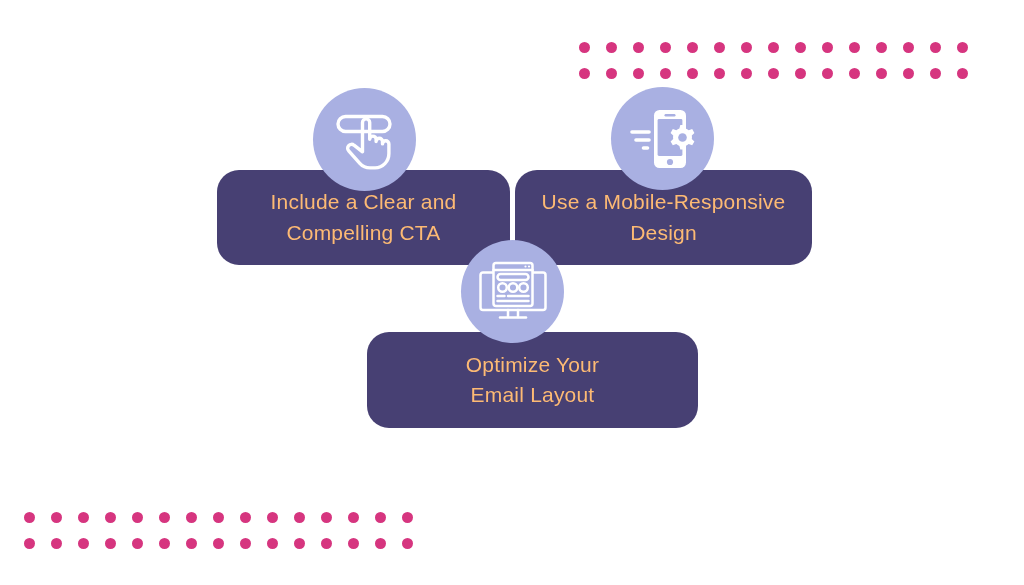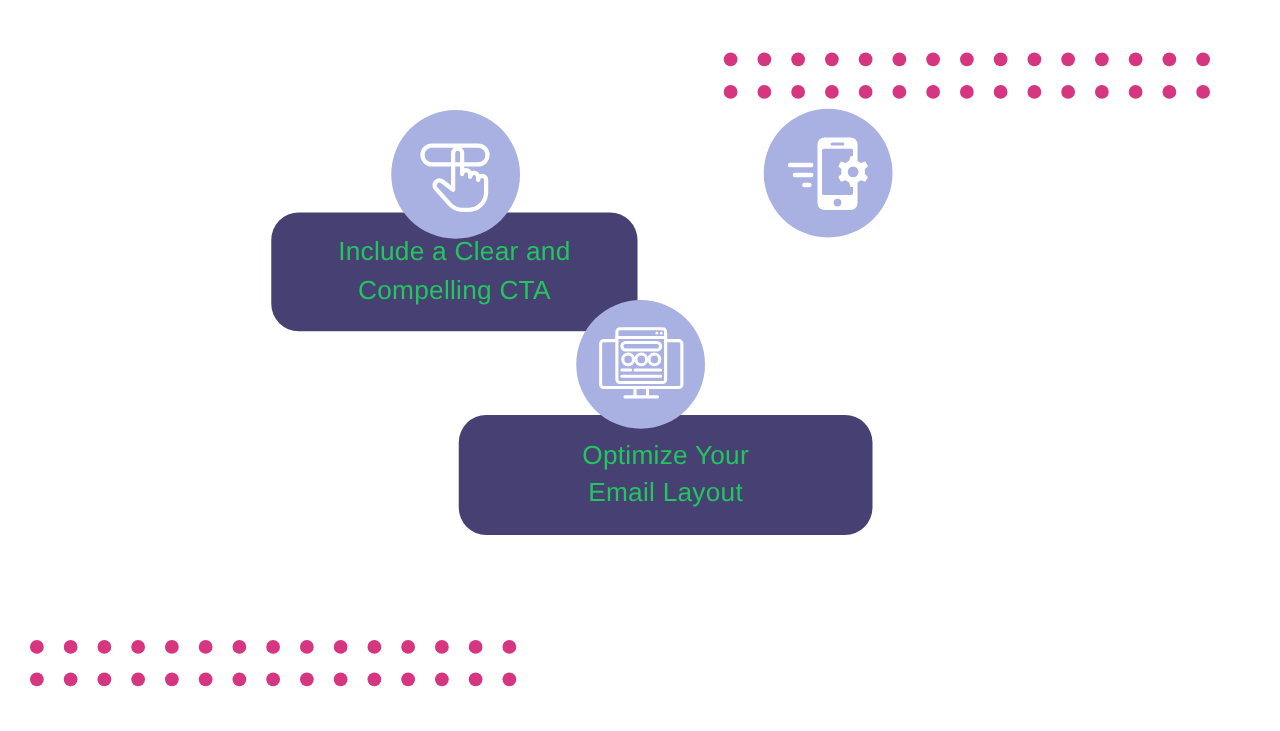--- a/index.html
+++ b/index.html
@@ -49,21 +49,21 @@
     position: absolute;
     background: #474073;
     border-radius: 22px;
     display: flex;
     align-items: center;
     justify-content: center;
     text-align: center;
     box-sizing: border-box;
   }
   .card-label {
-    color: #22c55e;
+    color: #fdba74;
     font-size: 21px;
     line-height: 1.45;
     letter-spacing: 0.2px;
     font-weight: 400;
     white-space: pre-line;
     padding: 0 14px;
   }
 
   #card-cta {
     left: 217px;
@@ -180,20 +180,24 @@
     <span class="dot"></span>
     <span class="dot"></span>
     <span class="dot"></span>
   </div>
 
   <div class="card" id="card-cta">
     <div class="card-label">Include a Clear and
 Compelling CTA</div>
   </div>
 
+  <div class="card" id="card-mobile">
+    <div class="card-label">Use a Mobile-Responsive
+Design</div>
+  </div>
 
   <div class="card" id="card-layout">
     <div class="card-label">Optimize Your
 Email Layout</div>
   </div>
 
   <div class="badge" id="badge-cta">
     <svg width="72" height="72" viewBox="0 0 72 72" fill="none" stroke="#ffffff" stroke-width="3.4" stroke-linecap="round" stroke-linejoin="round">
 
       <rect x="9" y="12.5" width="52" height="15" rx="7.5"></rect>

